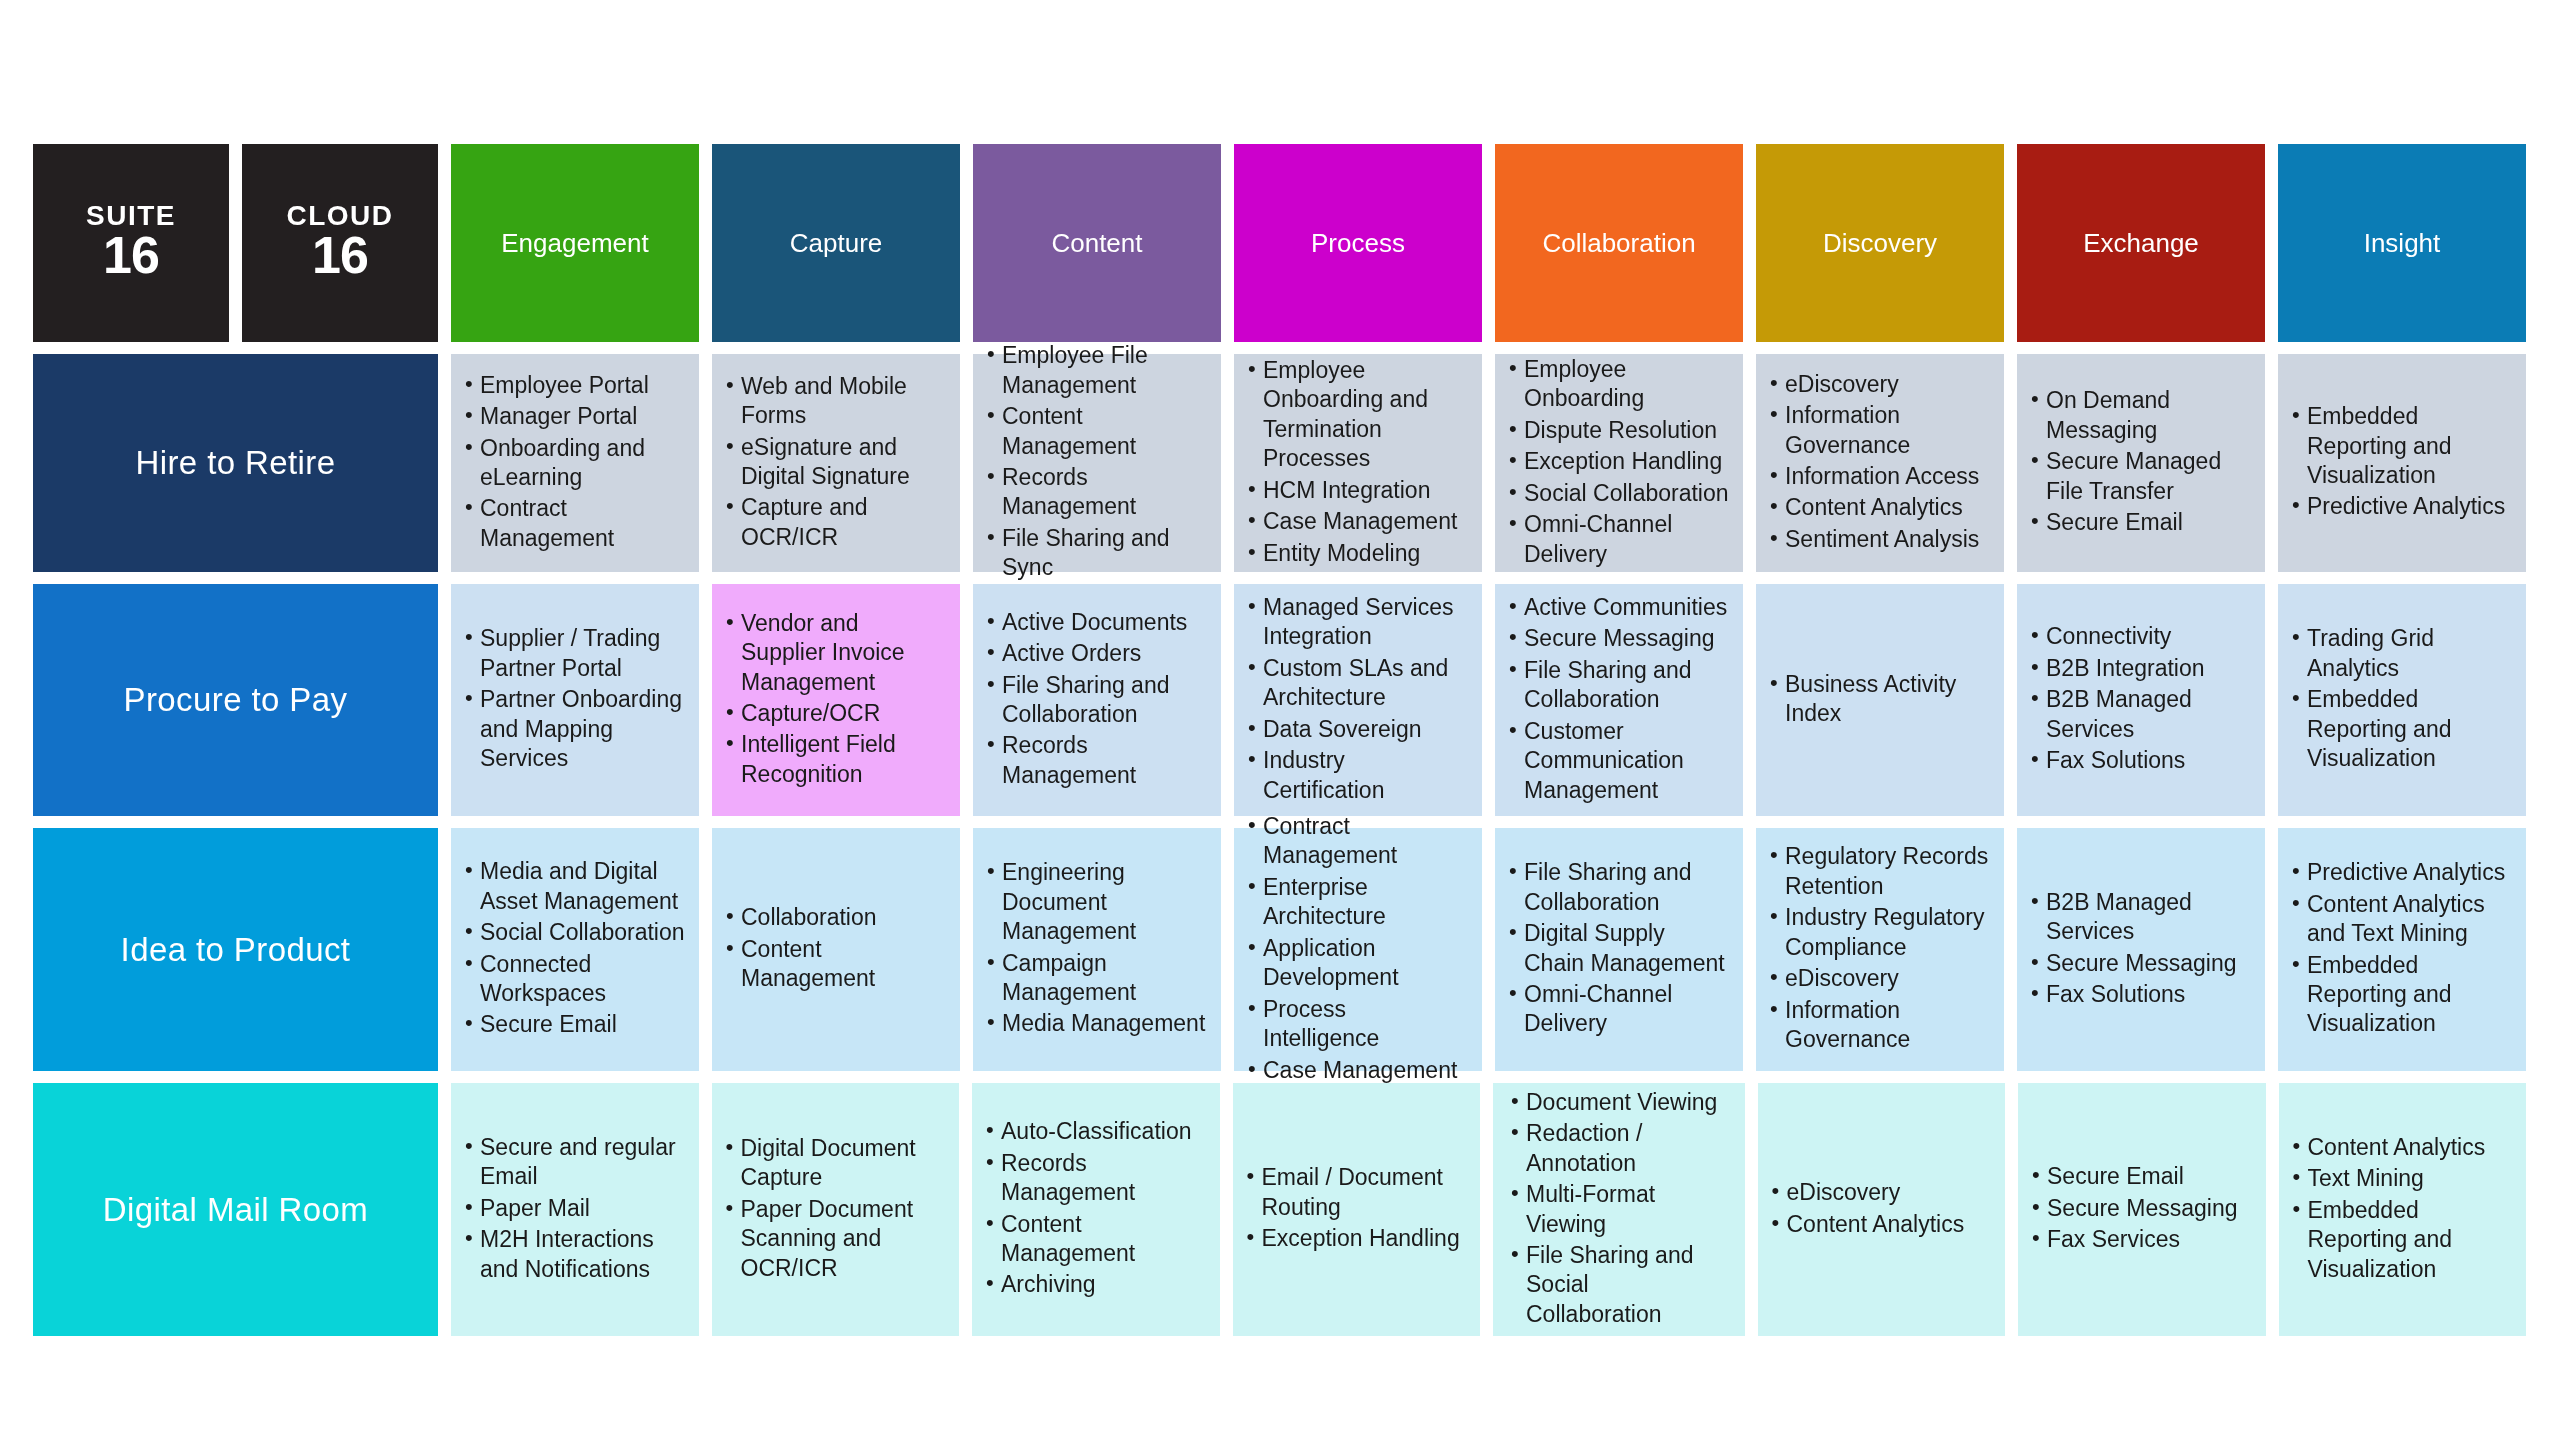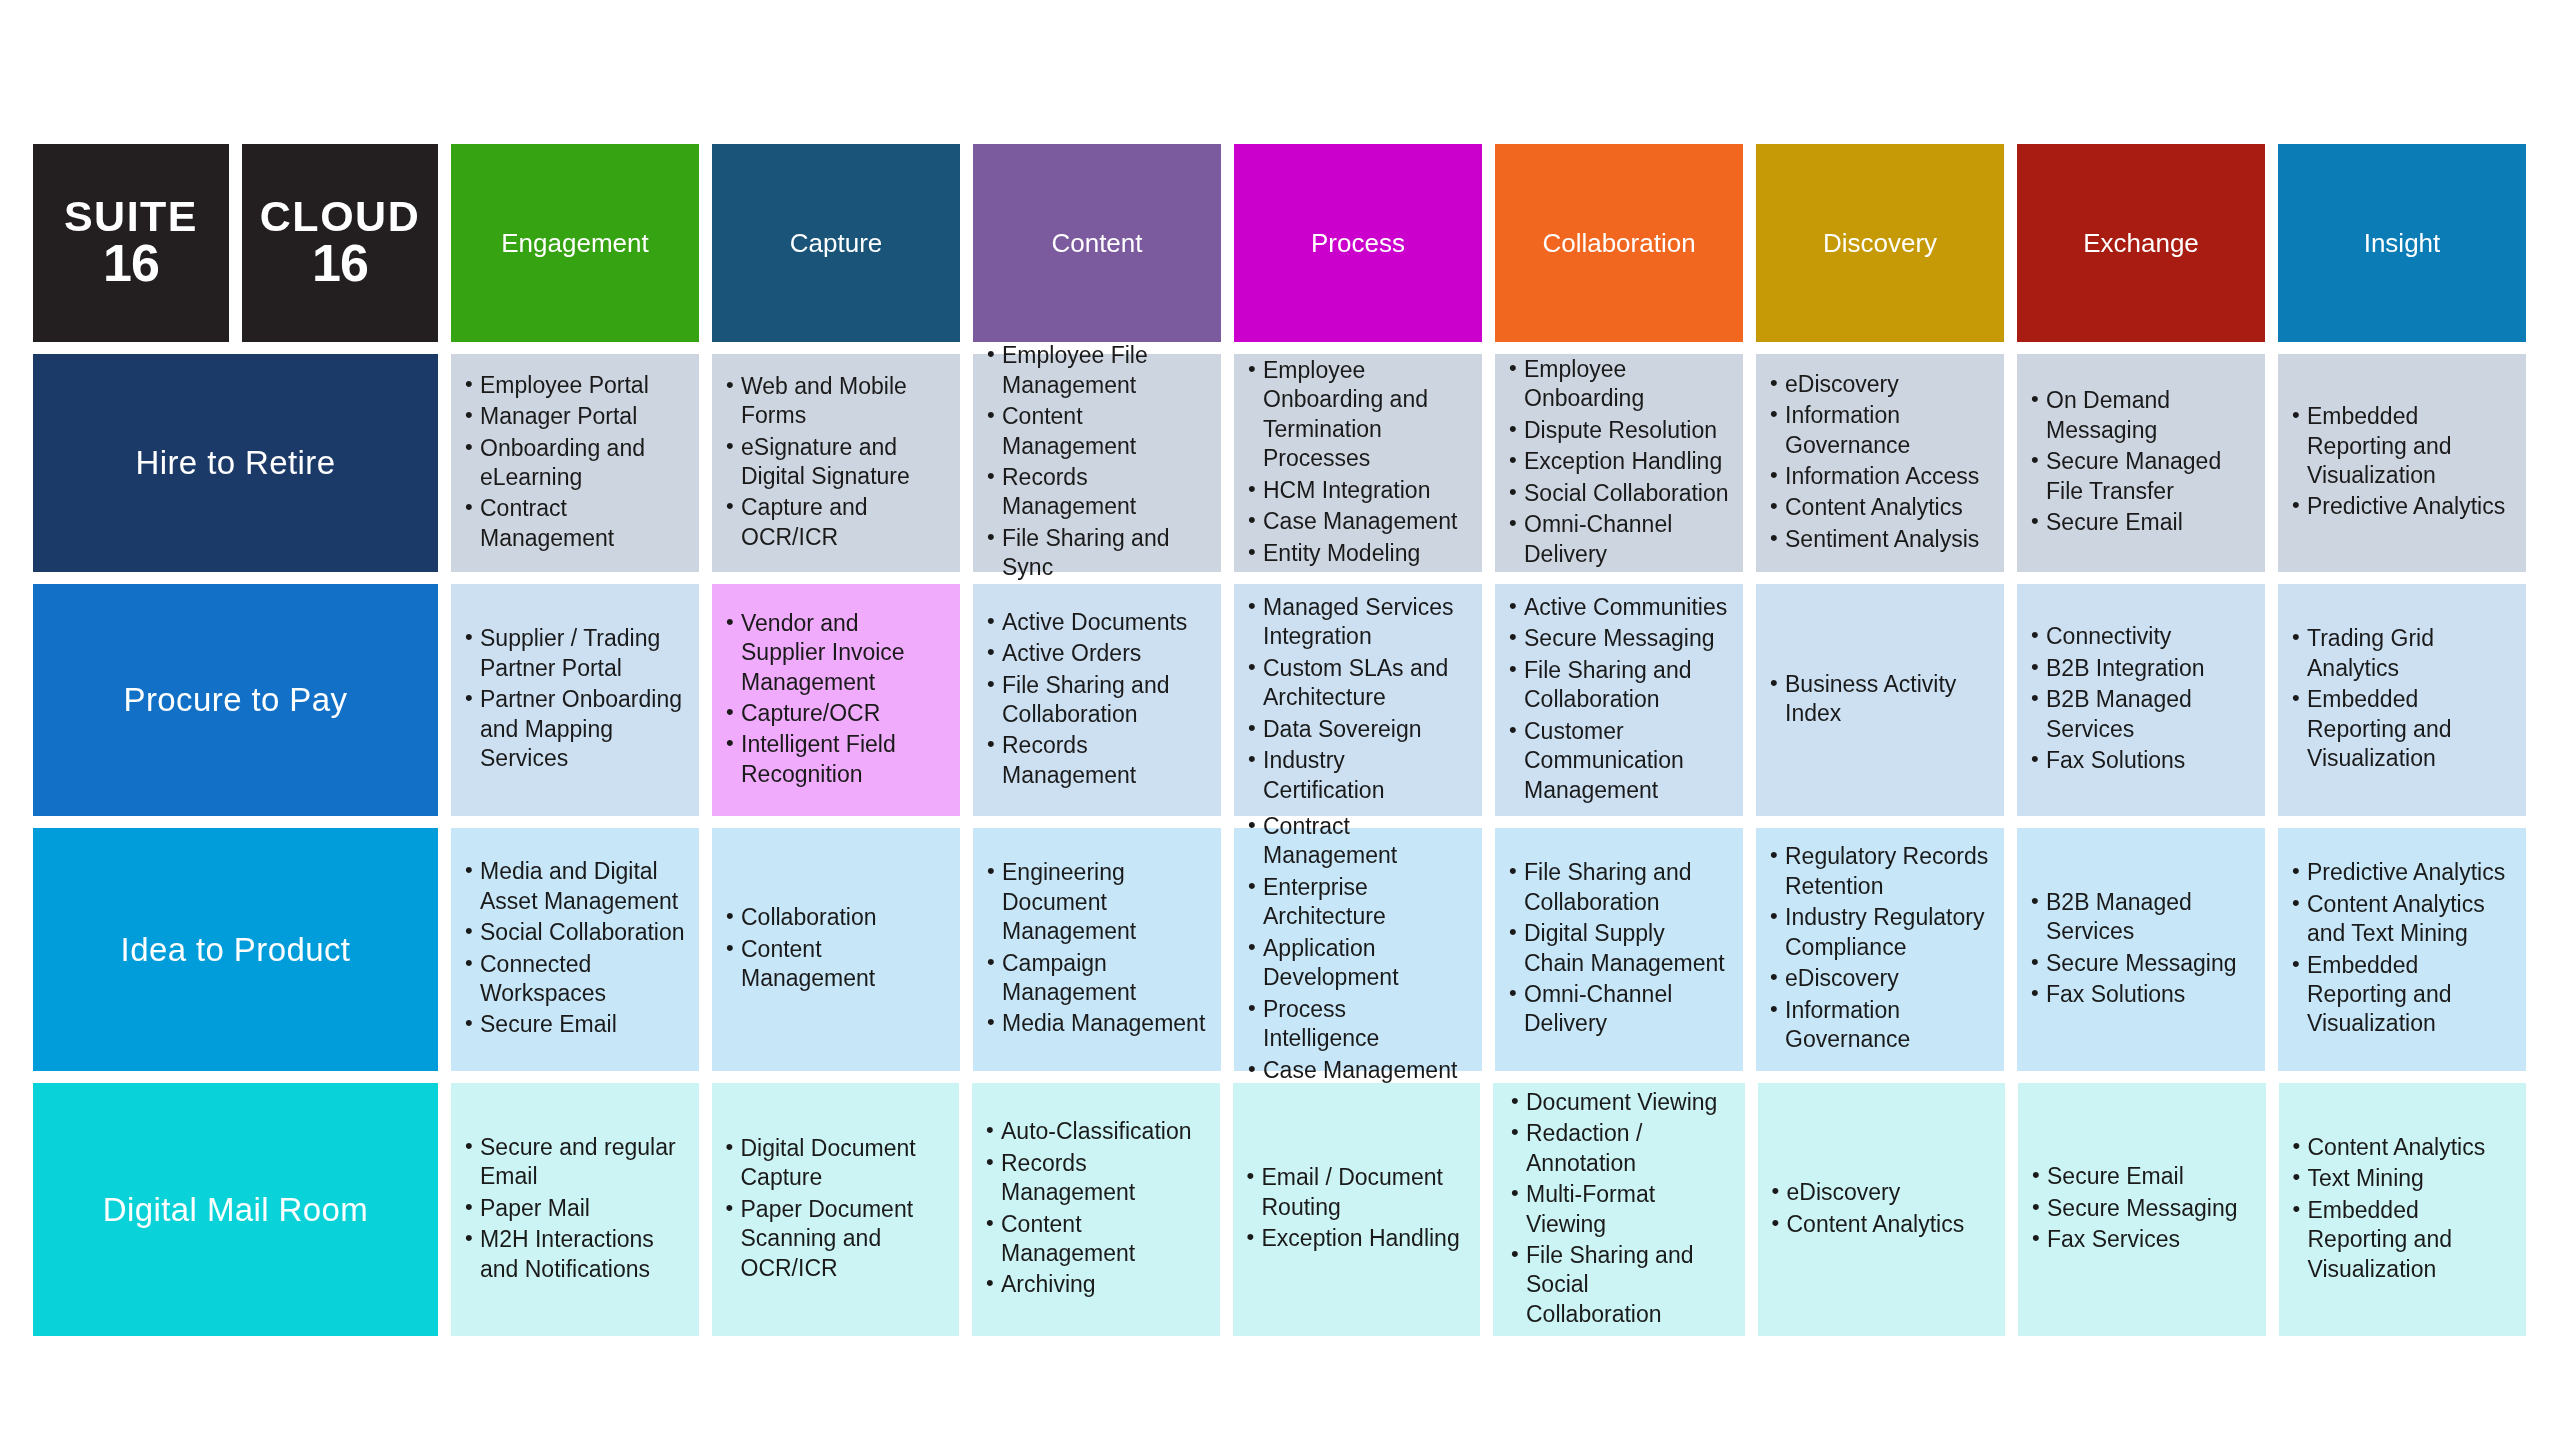--- a/index.html
+++ b/index.html
@@ -28,21 +28,21 @@
   }
   .logo-box{
     flex:1 1 0;
     background:#231f20;
     display:flex;flex-direction:column;
     align-items:center;justify-content:center;
     color:#ffffff;
     padding-bottom:4px;
   }
   .logo-word{
-    font-size:43px;
+    font-size:28px;
     font-weight:bold;
     letter-spacing:1.5px;
     line-height:1;
     margin-bottom:2px;
   }
   .logo-num{
     font-size:52px;
     font-weight:bold;
     line-height:0.92;
     letter-spacing:-1px;

